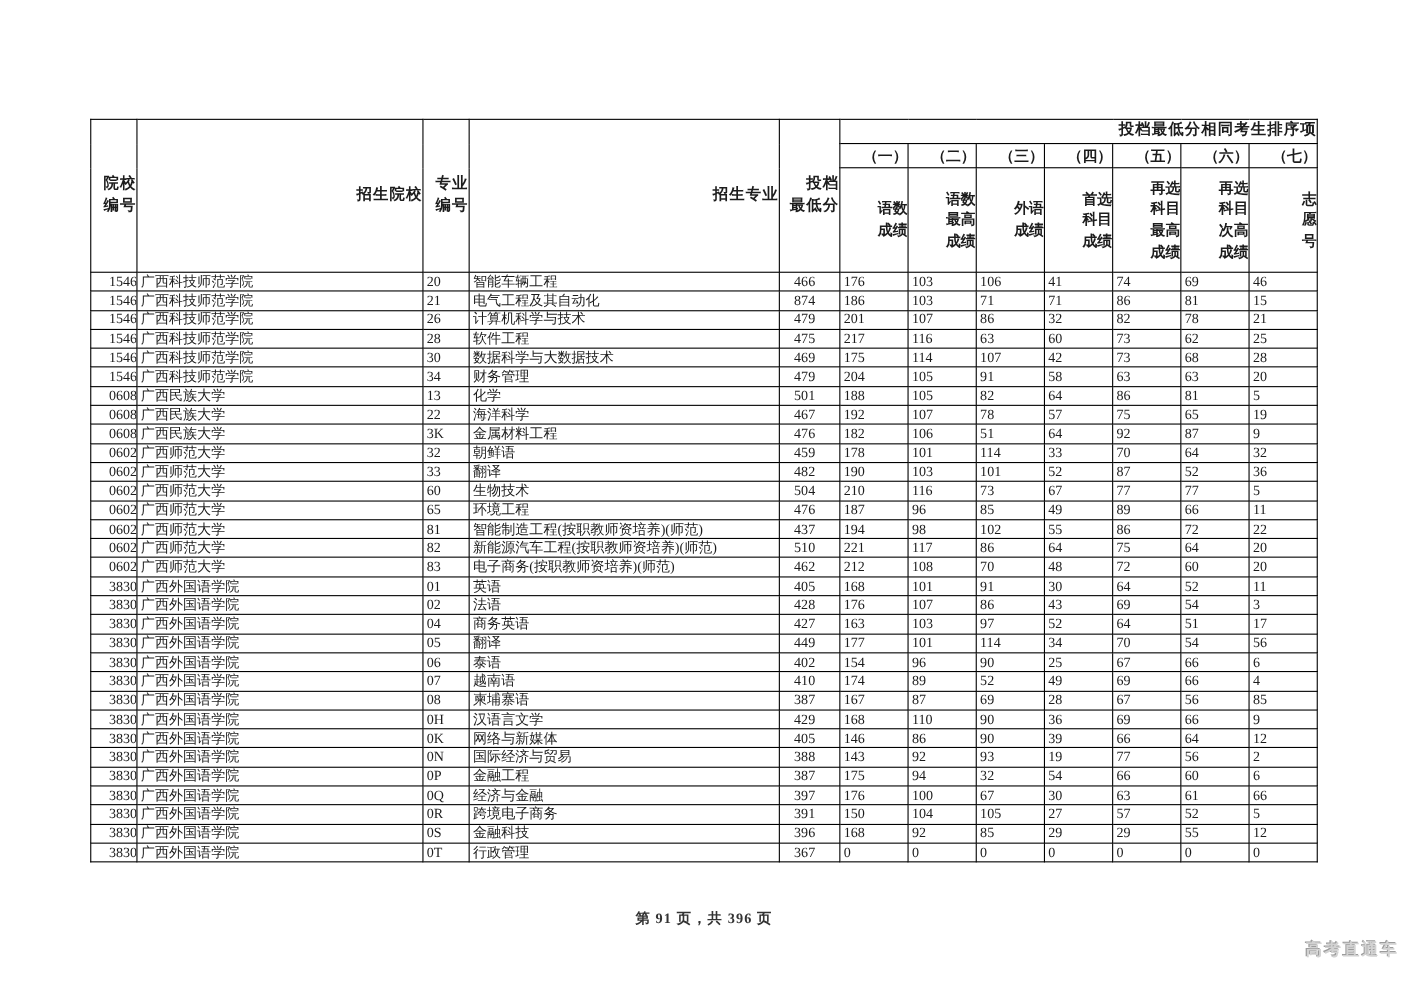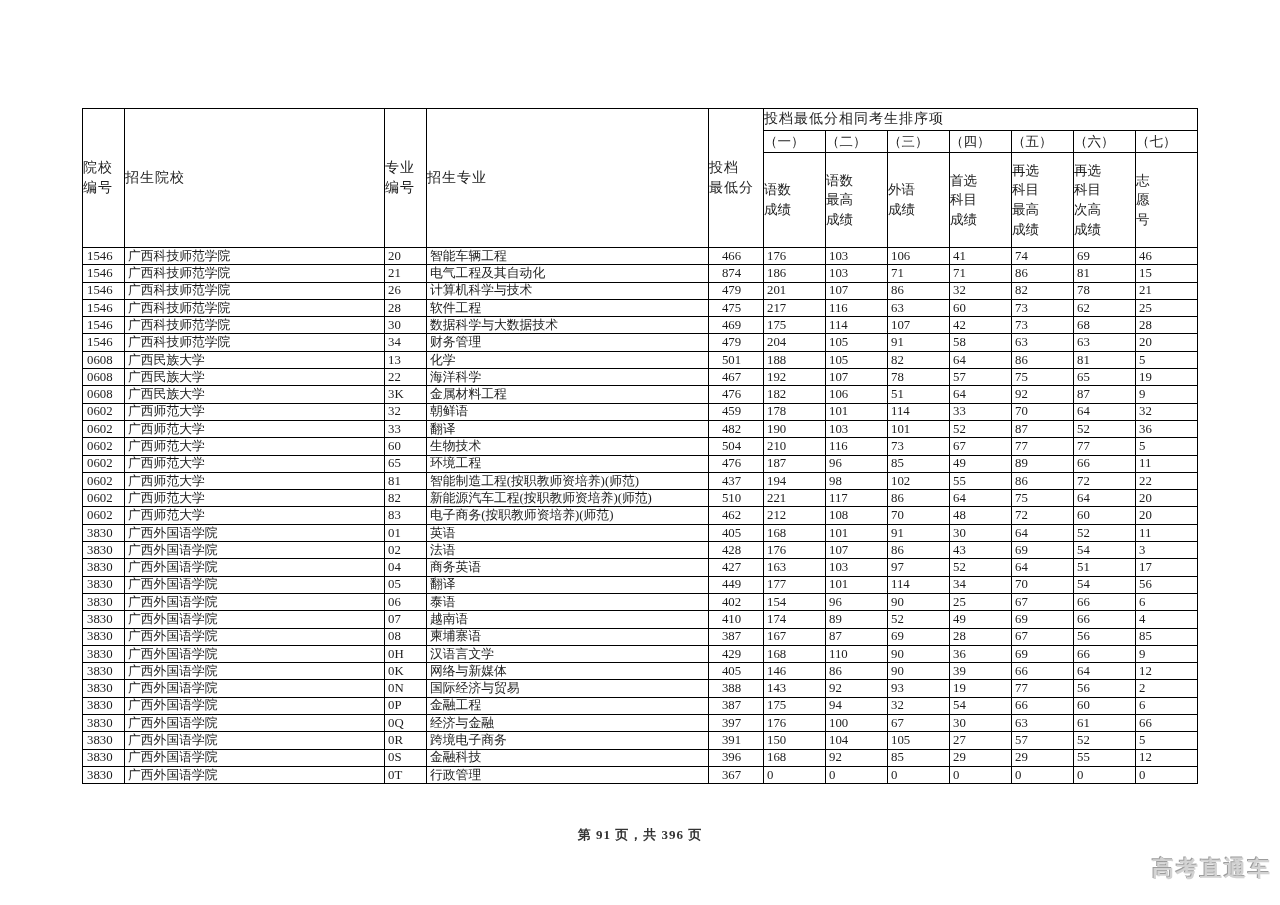--- a/index.html
+++ b/index.html
@@ -20,59 +20,59 @@
     border-collapse: collapse;
     table-layout: fixed;
     font-size: 13px;
   }
   .score-table th, .score-table td {
     border: 1px solid #000;
     overflow: hidden;
     white-space: nowrap;
   }
   .score-table th {
-    font-weight: normal;
-    text-align: left;
+    font-weight: bold;
+    text-align: right;
     vertical-align: middle;
     white-space: pre-line;
     line-height: 1.45;
     font-size: 13.5px;
   }
   thead tr.group-row th { height: 22px; font-size: 14px; letter-spacing: 1px; }
   thead tr.num-row th { height: 22px; }
   thead tr.label-row th { height: 95px; }
 
   tbody tr { height: 17.3px; }
   tbody td {
     vertical-align: middle;
     line-height: 1;
     font-size: 12.8px;
     padding: 0 0 0 3px;
     text-align: left;
   }
-  tbody td.col0 { padding-left: 4px; }
+  tbody td.col0 { padding-left: 16px; }
   tbody td.col4 { text-align: center; padding-right: 9px; padding-left: 0; }
 
   .footer {
     position: absolute;
     left: 0;
     top: 826px;
     width: 1280px;
     text-align: center;
     font-size: 13px;
     color: #333;
     letter-spacing: 1px;
     font-weight: bold;
   }
   .watermark {
     position: absolute;
     right: 8px;
     top: 854px;
     font-family: Liberation Sans, sans-serif;
-    font-size: 22px;
+    font-size: 15px;
     font-weight: bold;
     letter-spacing: 2px;
     color: #d2d2d2;
     text-shadow: -1px -1px 0 #9c9c9c, 1px 1px 0 #ffffff;
     user-select: none;
   }
 </style>
 </head>
 <body>
 

